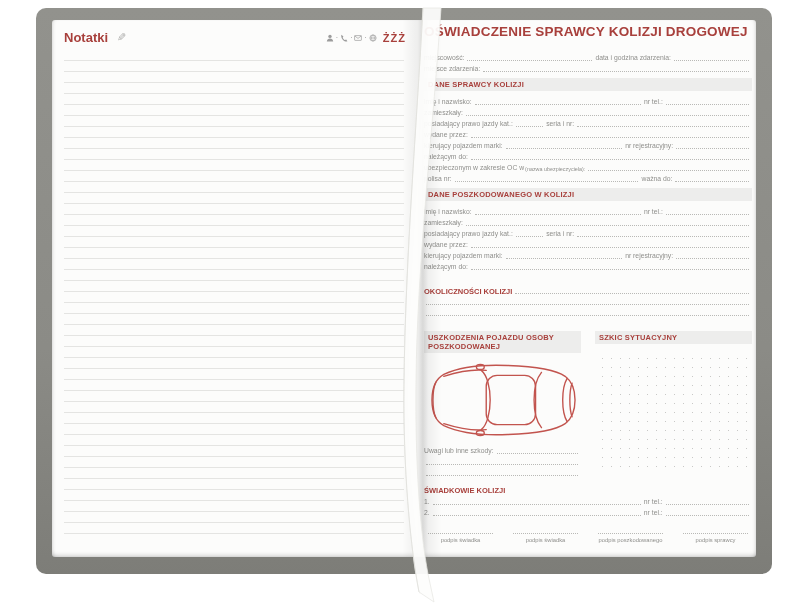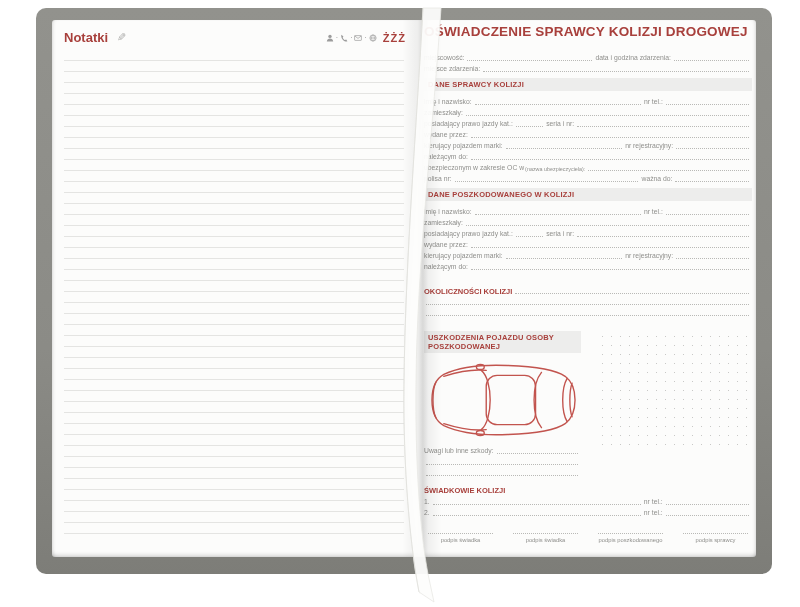--- a/index.html
+++ b/index.html
@@ -272,20 +272,21 @@
             </div>
             <div class="frow">
               <span class="dots" style="flex-grow: 1;"></span>
             </div>
             <div class="frow">
               <span class="dots" style="flex-grow: 1;"></span>
             </div>
           </div>
       </div>
       <div class="col">
+        <div class="band">SZKIC SYTUACYJNY</div>
         <div class="dotgrid"></div>
       </div>
     </div>
 
     <div class="redlabel wit-header">ŚWIADKOWIE KOLIZJI</div>
     <div>
         <div class="frow">
           <span class="flabel">1.</span>
           <span class="dots" style="flex-grow: 5;"></span>
           <span class="flabel">nr tel.:</span>

